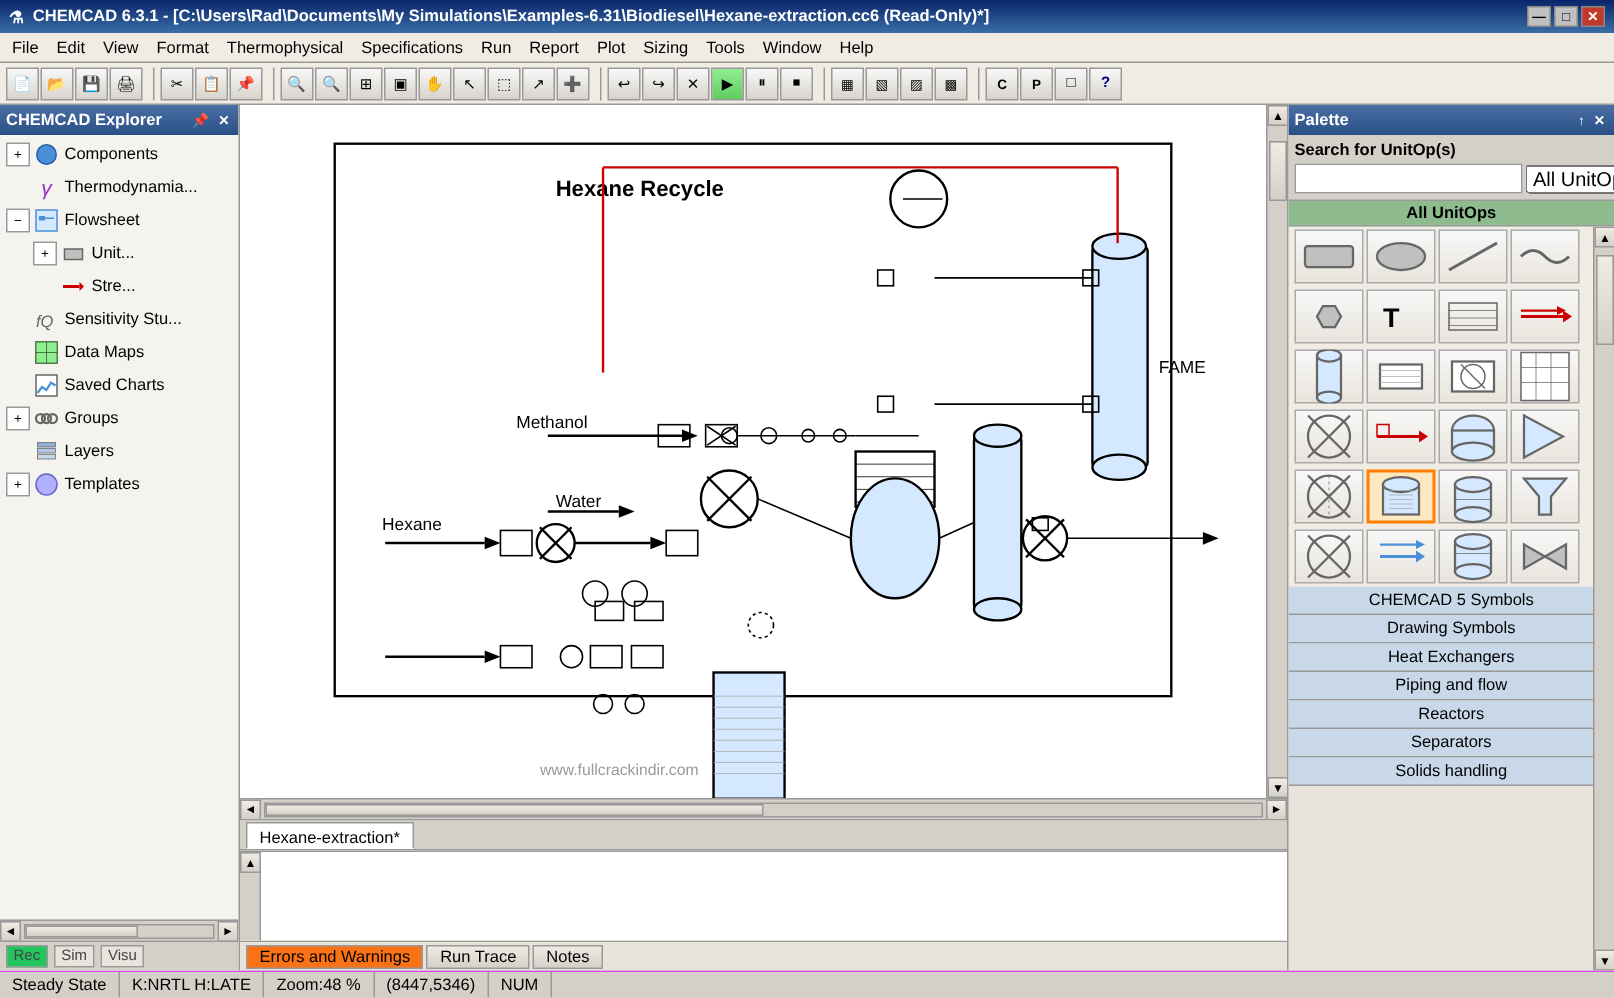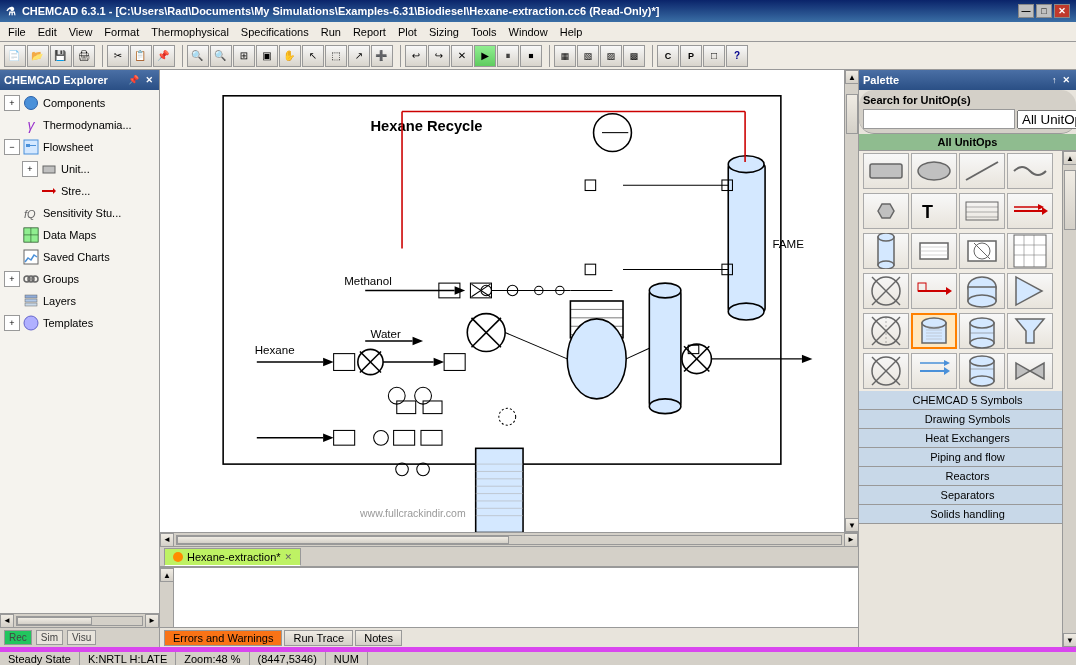--- a/index.html
+++ b/index.html
@@ -131,21 +131,21 @@
       padding: 0 8px;
       background: #f0ece4;
       border: 1px solid #999;
       border-bottom: none;
       display: flex;
       align-items: center;
       gap: 4px;
       cursor: pointer;
       font-size: 11px;
     }
-    .tab.active { background: #bef264; border-bottom: 1px solid white; }
+    .tab.active { background: #ffffff; border-bottom: 1px solid white; flex-direction: column; }
     .tab-close { font-size: 9px; cursor: pointer; color: #666; }
 
     
     #canvas-area {
       flex: 1;
       background: white;
       position: relative;
       overflow: hidden;
     }
     
@@ -206,21 +206,20 @@
       justify-content: space-between;
       font-size: 11px;
       font-weight: bold;
     }
     #palette-header-controls { display: flex; gap: 2px; }
     
     #palette-search {
       padding: 4px;
       background: #d4d0c8;
       border-bottom: 1px solid #999;
-      border-radius: 15px;
     }
     #palette-search-label {
       font-size: 11px;
       font-weight: bold;
       margin-bottom: 3px;
       color: #000;
     }
     #palette-search-row {
       display: flex;
       gap: 2px;
@@ -275,21 +274,21 @@
       font-weight: normal;
       cursor: pointer;
       border-bottom: 1px solid #999;
       text-align: center;
     }
 
     
     #status-bar {
       height: 18px;
       background: #d4d0c8;
-      border-top: 5px solid #d946ef;
+      border-top: 1px solid #d946ef;
       display: flex;
       align-items: center;
       font-size: 11px;
     }
     .status-item {
       padding: 0 8px;
       border-right: 1px solid #999;
       height: 100%;
       display: flex; align-items: center;
     }

